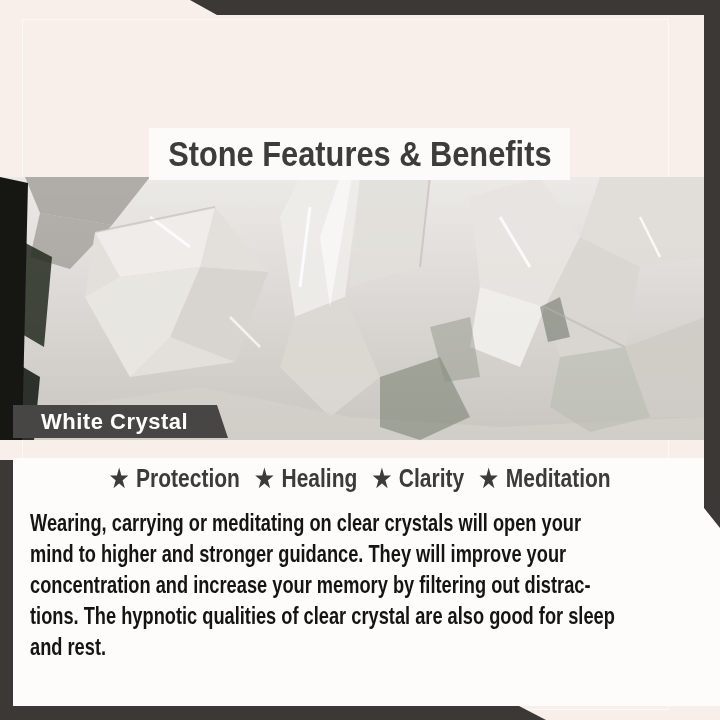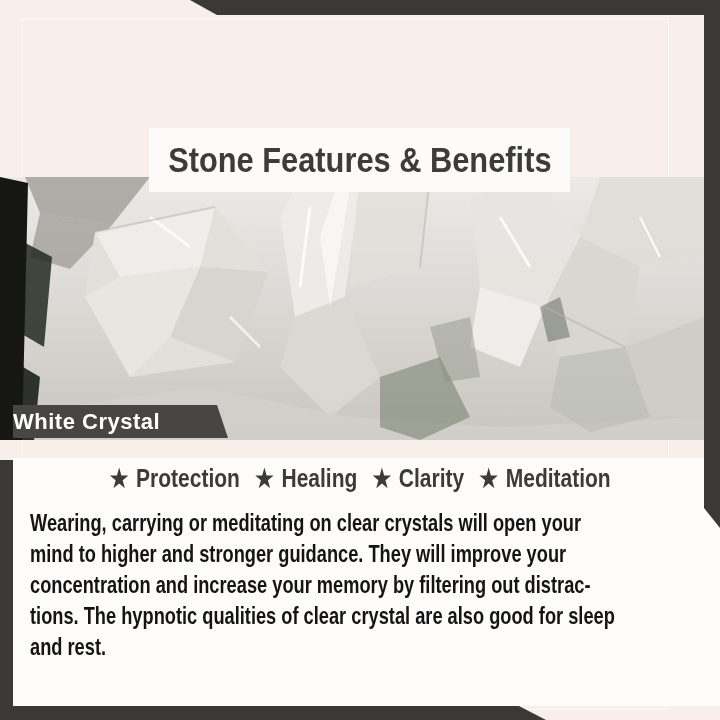--- a/index.html
+++ b/index.html
@@ -20,31 +20,31 @@
   .bottom-bar{left:0;top:706px;width:546px;height:14px;
     clip-path:polygon(0 0,calc(100% - 27px) 0,100% 100%,0 100%);}
 
   
   .logo-wrap{position:absolute;left:0;top:14px;width:720px;text-align:center;}
   .logo-wrap svg{display:inline-block;}
   .wordmark{margin-top:2px;font-family:"Liberation Serif",serif;font-size:17px;
     font-weight:600;letter-spacing:4.5px;color:#2e2525;}
 
   
-  .banner{position:absolute;left:149px;top:128px;width:421px;height:64px;
+  .banner{position:absolute;left:149px;top:128px;width:421px;height:52px;
     background:#fdfbf9;display:flex;align-items:center;justify-content:center;}
   .banner-title{font-size:35px;font-weight:bold;color:#3d3c3a;white-space:nowrap;
     display:inline-block;transform:scaleX(.88);transform-origin:center;}
 
   
   .photo{position:absolute;left:0;top:177px;width:705px;height:263px;overflow:hidden;}
   .photo svg{display:block;width:705px;height:263px;}
   .photo-label{position:absolute;left:13px;top:228px;width:215px;height:33px;
     background:#474645;color:#ffffff;display:flex;align-items:center;
-    box-sizing:border-box;
+    padding-left:28px;box-sizing:border-box;
     clip-path:polygon(0 0,calc(100% - 11px) 0,100% 100%,0 100%);}
   .photo-label span{font-size:22px;font-weight:bold;letter-spacing:.5px;}
 
   
   .panel{position:absolute;left:13px;top:458px;width:707px;height:248px;background:#fdfcfb;}
 
   .benefits-row{position:absolute;left:0;top:464px;width:720px;text-align:center;}
   .benefits-inner{display:inline-flex;gap:18px;transform:scaleX(.84);transform-origin:center;
     font-size:25px;font-weight:bold;color:#3c3b39;white-space:nowrap;}
   .benefit-item{display:inline-flex;gap:9px;align-items:baseline;}

